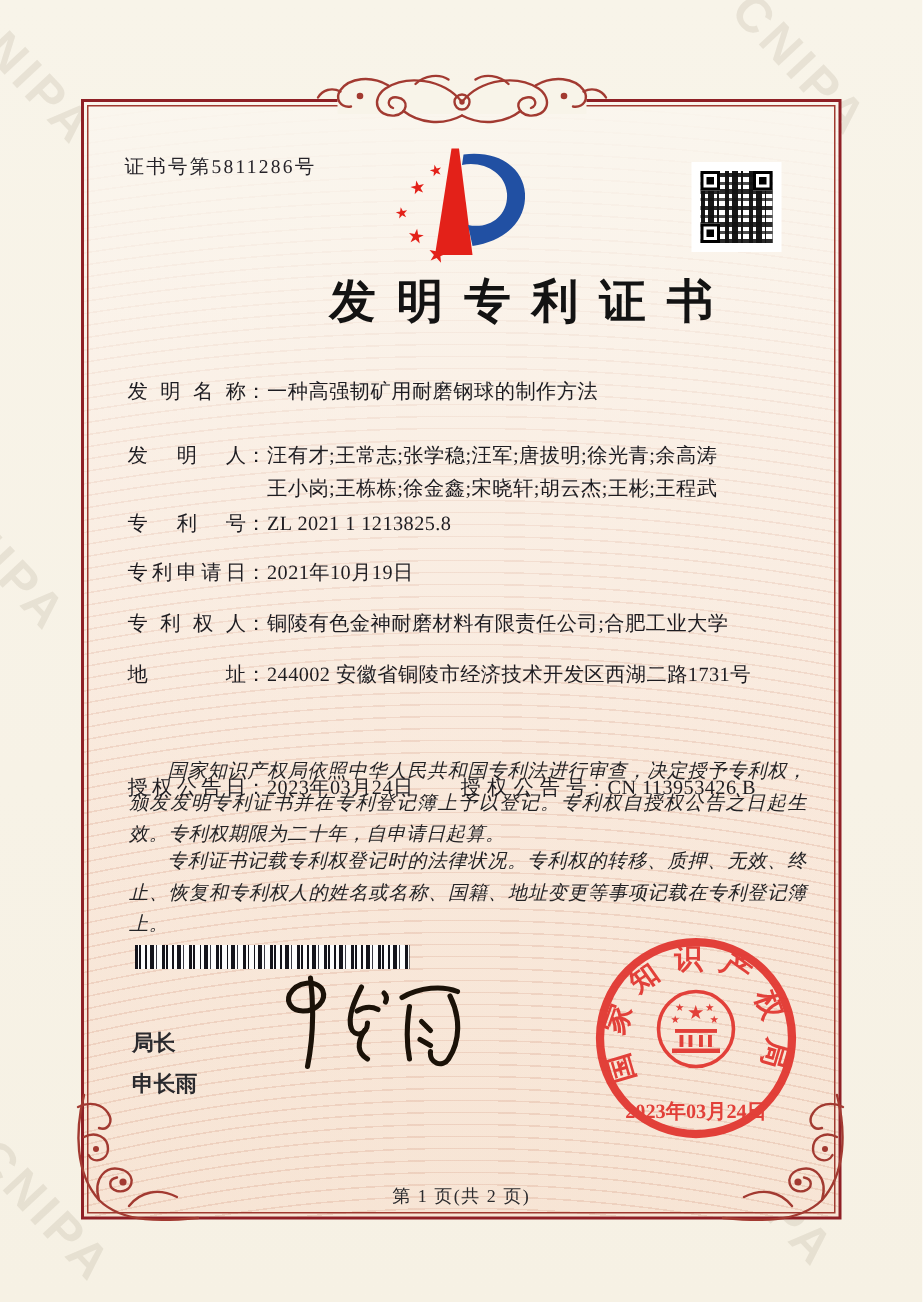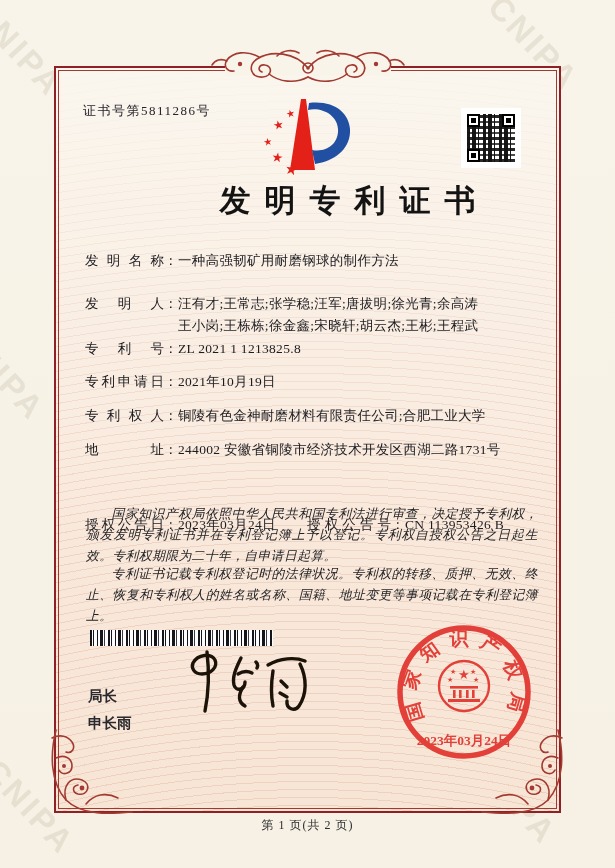--- a/index.html
+++ b/index.html
@@ -59,21 +59,21 @@
 
   .barcode { position:absolute; left:90px; top:630px; width:183px; height:16px;
              background:repeating-linear-gradient(90deg,#14141b 0 2px,#fdfdfd 2px 3px,#14141b 3px 4px,#fdfdfd 4px 7px,#14141b 7px 8px,#fdfdfd 8px 10px,#14141b 10px 13px,#fdfdfd 13px 14px,#3a3a44 14px 15px,#fdfdfd 15px 18px); }
 
   .signoff { position:absolute; left:88px; top:683px; font-family:"Liberation Sans","DejaVu Sans",sans-serif;
              font-size:14.5px; font-weight:600; color:#2a2a2e; line-height:27px; }
   .signature { position:absolute; left:178px; top:645px; }
   .seal { position:absolute; left:392px; top:620px; }
 
   .page-info { position:absolute; left:0; top:789px; width:615px; text-align:center;
-               font-size:12px; color:#2b2b2e; letter-spacing:1px;margin-top:28px; }
+               font-size:12px; color:#2b2b2e; letter-spacing:1px; }
   .note-box { position:absolute; left:50%; top:816px; transform:translateX(-50%);
               background:#ffffff; padding:4px 26px; }
   .note-box span { font-size:13.5px; font-style:italic; letter-spacing:2px; color:#222; }
 </style>
 </head>
 <body>
 
 <div class="page">
 
   <span class="wm" style="left:-8px;top:-6px">CNIPA</span>

